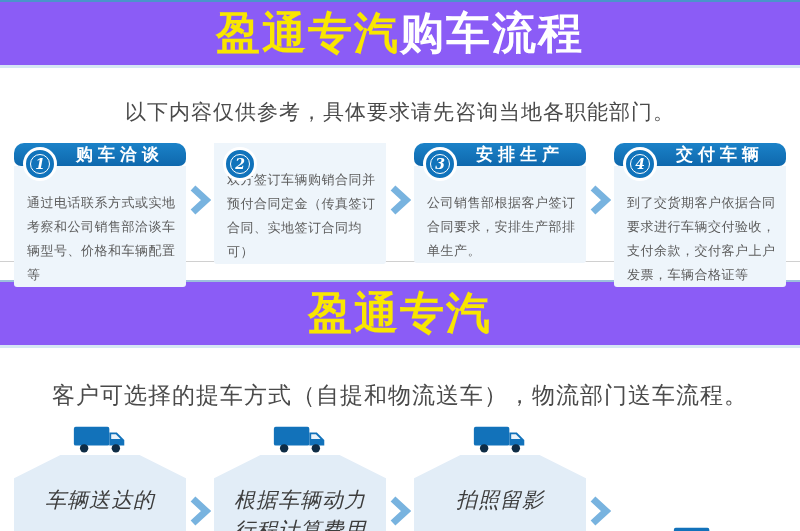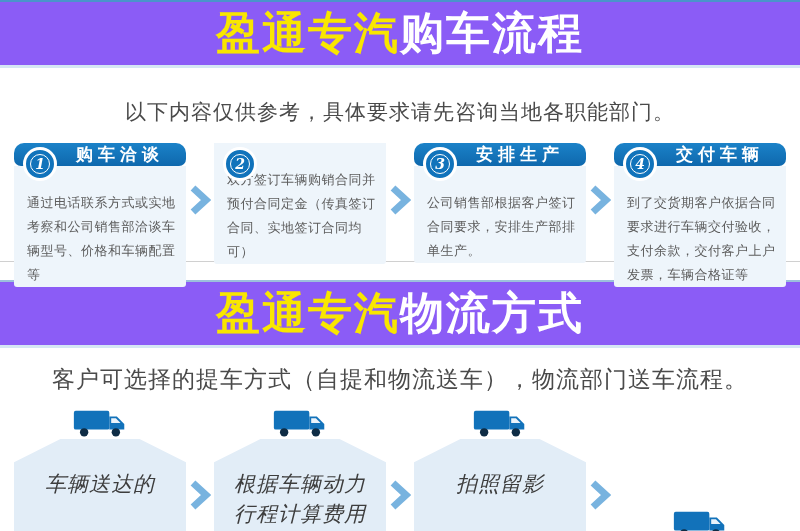--- a/index.html
+++ b/index.html
@@ -8,21 +8,21 @@
 
   
   .banner { width:100%; height:68px; background:#8b5cf6;
             border-top:2px solid #4a94cb; border-bottom:3px solid #d5e7f4;
             display:flex; align-items:center; justify-content:center; }
   .banner .brand { color:#f9e600; font-size:44px; font-weight:bold; letter-spacing:2px; }
   .banner .btitle { color:#ffffff; font-size:44px; font-weight:bold; letter-spacing:2px; }
 
   
   .subtitle { text-align:center; color:#4a4a4a; font-size:21px; margin-top:30px; letter-spacing:1px; }
-  .subtitle2 { font-size:23px; margin-top:16px; }
+  .subtitle2 { font-size:23px; margin-top:32px; }
 
   
   .cards { display:flex; align-items:center; justify-content:space-between; padding:0 14px; margin-top:17px; height:113px; }
   .card { position:relative; width:172px; height:113px; display:flex; flex-direction:column; }
   .card-head { position:relative; height:38px; background:linear-gradient(#1b82c8,#0e68ad);
                border-radius:10px 10px 7px 7px; display:flex; align-items:center; justify-content:center;
                padding-left:40px; z-index:1; }
   .num { position:absolute; left:9px; top:4px; width:34px; height:34px; border:3px solid #ffffff;
          border-radius:50%; background:#1173bb; display:flex; align-items:center; justify-content:center; z-index:2; }
   .num-inner { display:flex; align-items:center; justify-content:center; width:20px; height:20px;
@@ -121,21 +121,20 @@
       <div class="card-body">到了交货期客户依据合同要求进行车辆交付验收，支付余款，交付客户上户发票，车辆合格证等</div>
     </div>
 
   </div>
 
   <div class="divider"></div>
   <div class="gap-after-divider"></div>
 
   <div class="banner" style="border-top-color:#9cc0dc;">
     <span class="brand">盈通专汽</span>
-    <span class="btitle">物流方式</span>
   </div>
 
   <div class="subtitle subtitle2">客户可选择的提车方式（自提和物流送车），物流部门送车流程。</div>
 
   <div class="flow">
 
     <div class="flow-item">
       <div class="truck">
         <svg width="58" height="28" viewBox="0 0 58 30">
           <rect x="1" y="2" width="38" height="20" rx="2" fill="#1272ba"></rect>

